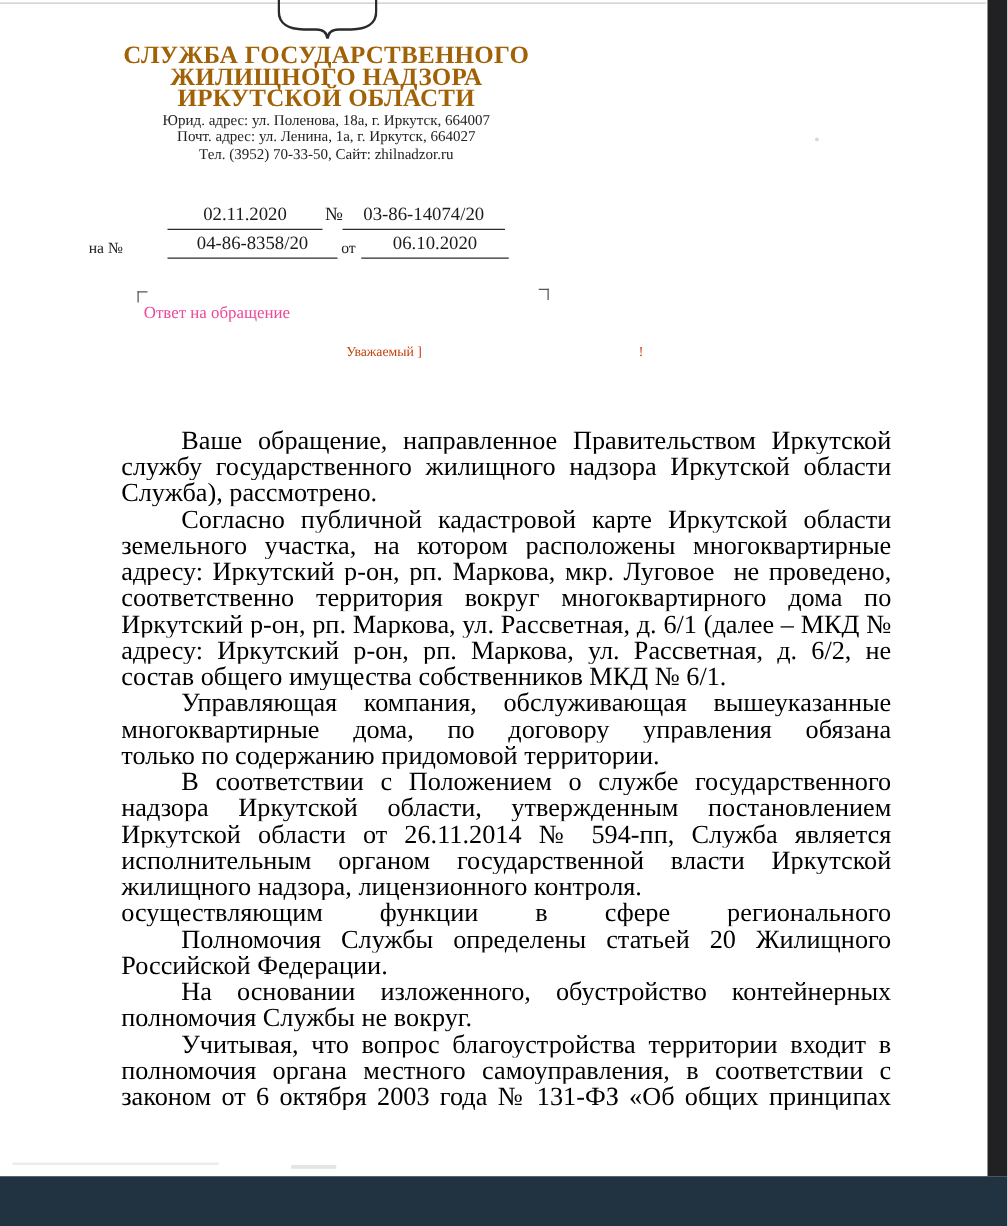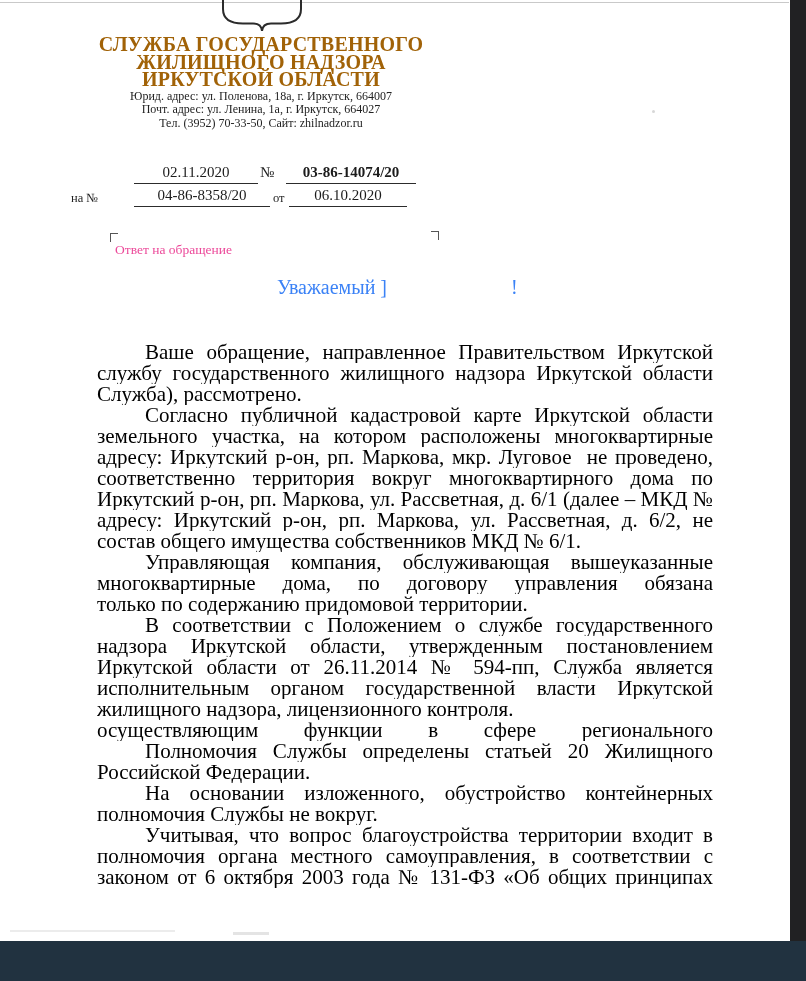--- a/index.html
+++ b/index.html
@@ -32,21 +32,21 @@
   .ref-sign{position:absolute;font-size:15px;color:#1b1b1b;}
 
   
   .corner-l{position:absolute;left:110px;top:233px;width:7px;height:8px;
             border-left:1px solid #555;border-top:1px solid #555;}
   .corner-r{position:absolute;left:431px;top:231px;width:7px;height:8px;
             border-right:1px solid #555;border-top:1px solid #555;}
   .subject{position:absolute;left:115px;top:242px;font-size:13.5px;color:#ec4899;}
 
   
-  .salut{position:absolute;top:276px;font-size:20px;color:#3b82f6;text-align:right;}
+  .salut{position:absolute;top:276px;font-size:11px;color:#c2410c;text-align:right;}
   .salut-left{left:277px;}
   .salut-punct{left:511px;}
 
   
   .body-text{position:absolute;left:97px;top:342px;width:616px;font-size:21px;
              line-height:21px;color:#000000;}
   .line{text-align:justify;text-align-last:justify;overflow:hidden;white-space:normal;height:21px;}
   .line.first{padding-left:48px;}
   .line.end{text-align-last:left;}
 </style>
@@ -68,21 +68,21 @@
     <div class="org-line">ИРКУТСКОЙ ОБЛАСТИ</div>
     <div class="addr">
       <div class="addr-line">Юрид. адрес: ул. Поленова, 18а, г. Иркутск, 664007</div>
       <div class="addr-line">Почт. адрес: ул. Ленина, 1а, г. Иркутск, 664027</div>
       <div class="addr-line">Тел. (3952) 70-33-50, Сайт: zhilnadzor.ru</div>
     </div>
   </div>
 
   <div class="ref-val" style="left:134px;top:164px;width:124px;">02.11.2020</div>
   <div class="ref-sign" style="left:260px;top:164px;">№</div>
-  <div class="ref-val" style="left:286px;top:164px;width:130px;font-weight:bold;">03-86-14074/20</div>
+  <div class="ref-val" style="left:274px;top:164px;width:130px;">03-86-14074/20</div>
 
   <div class="ref-label" style="left:71px;top:191px;">на №</div>
   <div class="ref-val" style="left:134px;top:187px;width:136px;">04-86-8358/20</div>
   <div class="ref-label" style="left:273px;top:191px;">от</div>
   <div class="ref-val" style="left:289px;top:187px;width:118px;">06.10.2020</div>
 
   <div class="corner-l"></div>
   <div class="corner-r"></div>
   <div class="subject">Ответ на обращение</div>
 

